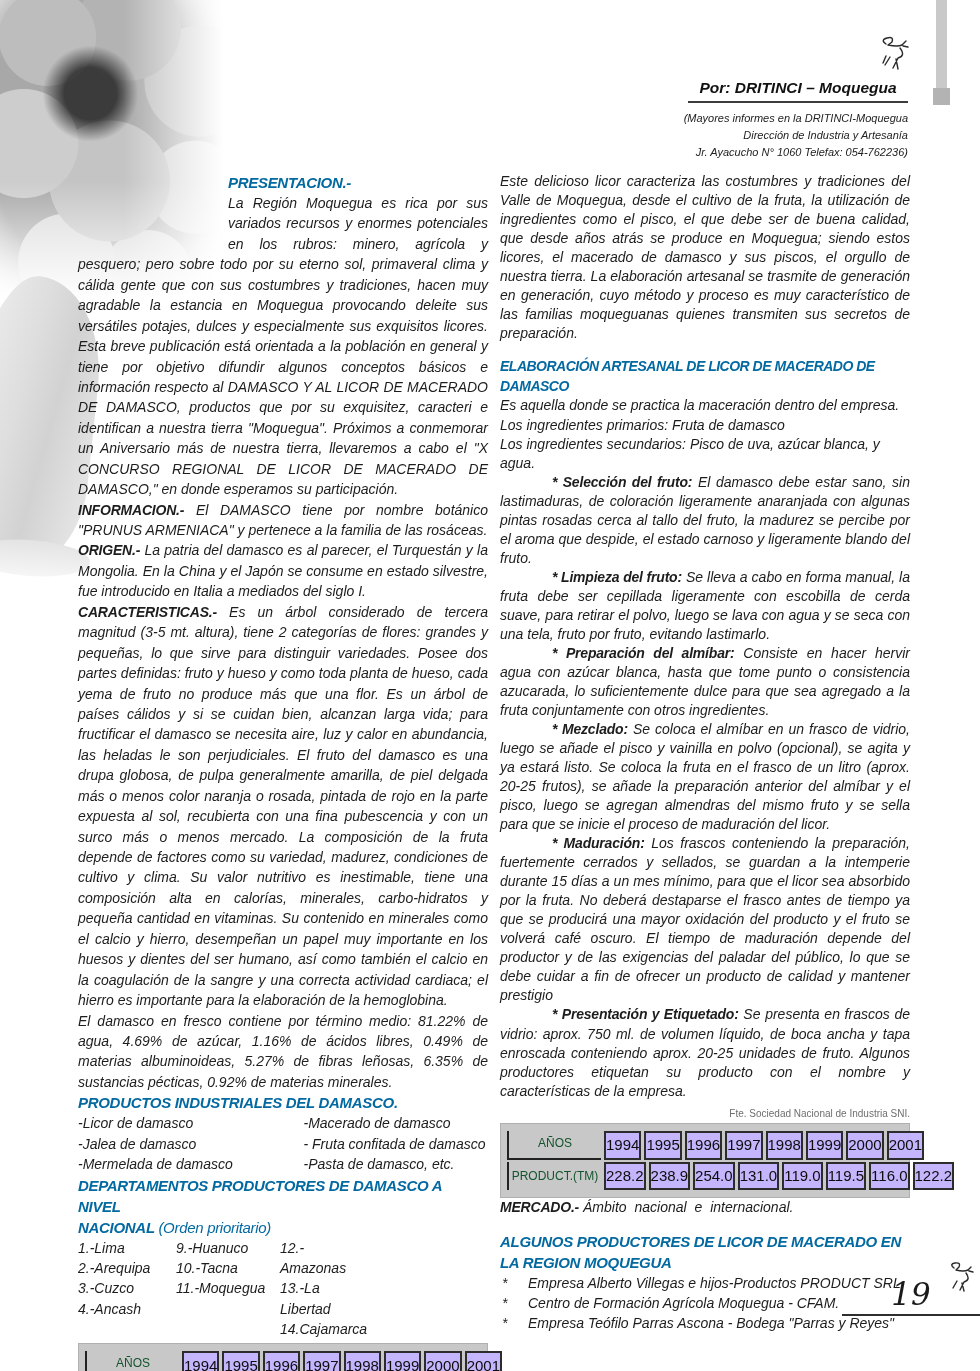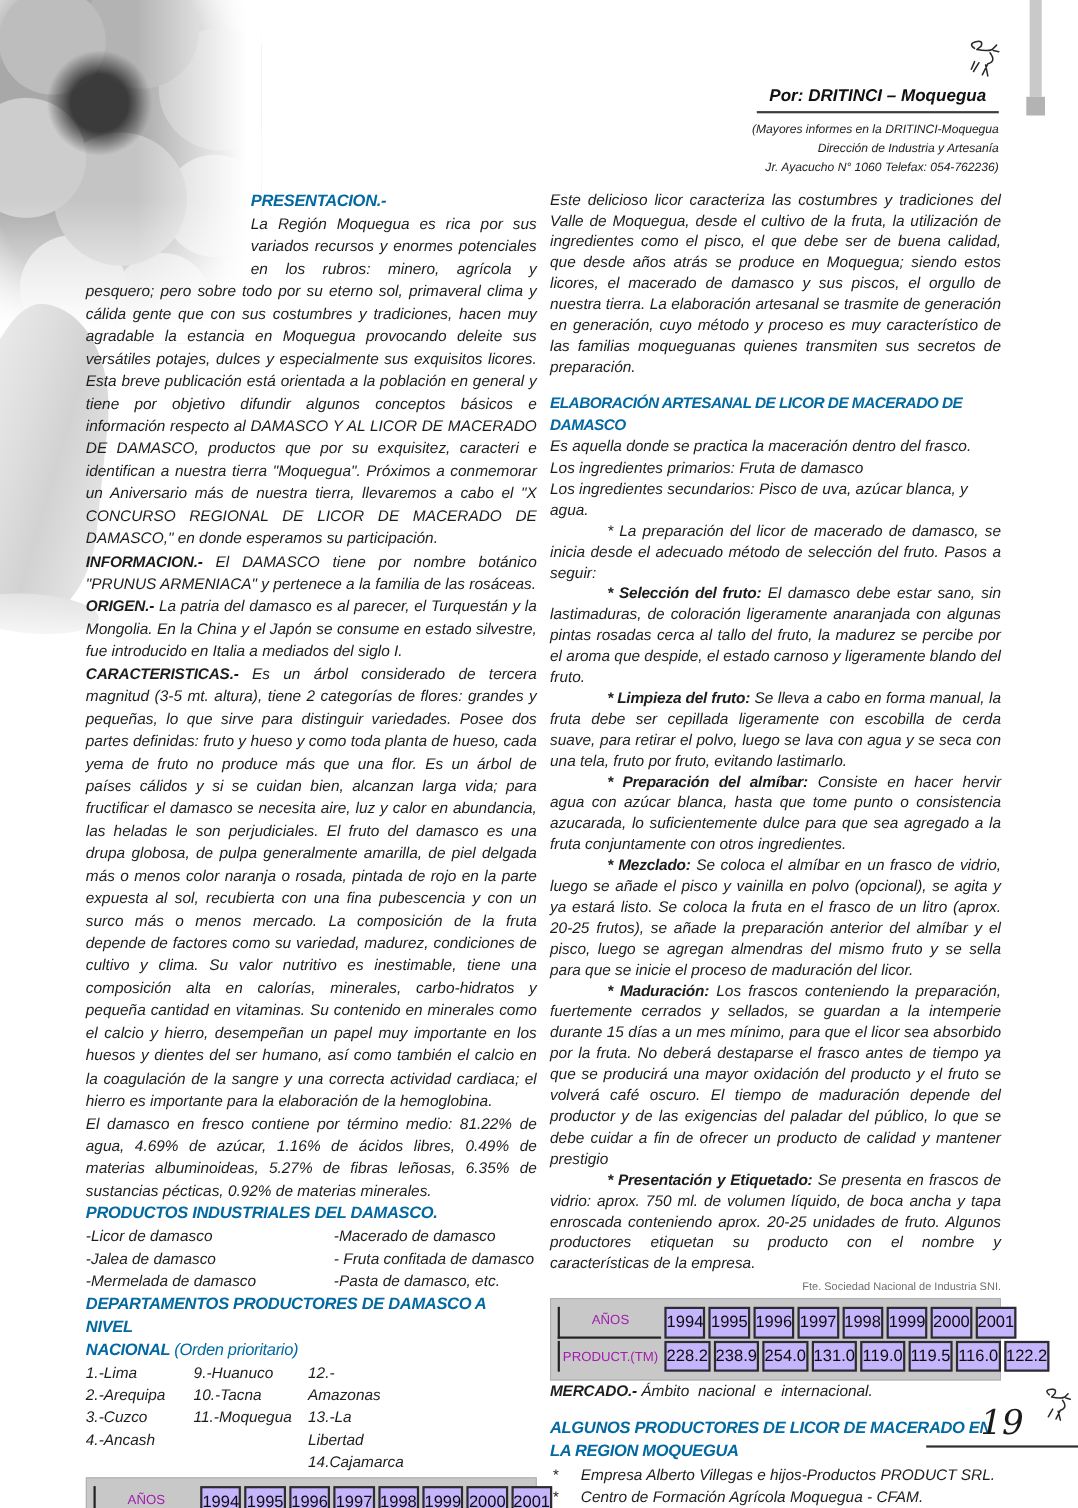--- a/index.html
+++ b/index.html
@@ -55,21 +55,21 @@
   .dept-col.d1{width:98px;}
   .dept-col.d2{width:132px;}
   .dept-col.d3{width:104px;}
   .dept-col.d4{width:76px;}
   .caption{font-style:normal;font-size:10px;color:#6e6e6e;text-align:right;margin-top:3px;}
   
   .prod-table{background:#c8c8c8;border:1px solid #b0b0b0;padding:5px 6px;margin-top:3px;
               font-style:normal;box-sizing:border-box;width:100%;}
   .pt-row{display:flex;gap:3px;margin:2px 0;align-items:stretch;}
   .pt-label{flex:0 0 92px;display:flex;align-items:center;justify-content:center;font-size:12px;
-            color:#a21caf;border-left:2px solid #222;}
+            color:#14532d;border-left:2px solid #222;}
   .pt-row.first .pt-label{border-bottom:2px solid #222;padding-bottom:2px;}
   .pt-cell{flex:1;background:#c4b5fd;border:2px solid #2c2c2c;text-align:center;font-size:15px;
            padding:2px 0;color:#0d0d0d;white-space:nowrap;}
   .step{text-indent:52px;}
   .ing{text-align:left !important;}
   .mt6{margin-top:6px;} .mt14{margin-top:14px;}
   .mercado-text{word-spacing:4px;}
   .prow{display:flex;line-height:1.36;margin:1px 0;}
   .pmark{flex:0 0 26px;padding-left:2px;}
   
@@ -163,24 +163,23 @@
       </div>
 
     </div>
 
   </div>
 
   <div class="col col-right">
     <p>Este delicioso licor caracteriza las costumbres y tradiciones del Valle de Moquegua, desde el cultivo de la fruta, la utilización de ingredientes como el pisco, el que debe ser de buena calidad, que desde años atrás se produce en Moquegua; siendo estos licores, el macerado de damasco y sus piscos, el orgullo de nuestra tierra. La elaboración artesanal se trasmite de generación en generación, cuyo método y proceso es muy característico de las familias moqueguanas quienes transmiten sus secretos de preparación.</p>
 
     <h3 class="mt14" style="font-size:14px;letter-spacing:-0.5px;">ELABORACIÓN ARTESANAL DE LICOR DE MACERADO DE DAMASCO</h3>
-    <p class="ing">Es aquella donde se practica la maceración dentro del frasco.</p>
+    <p class="ing">Es aquella donde se practica la maceración dentro del empresa.</p>
     <p class="ing">Los ingredientes primarios: Fruta de damasco</p>
     <p class="ing">Los ingredientes secundarios: Pisco de uva, azúcar blanca, y agua.</p>
-    <p class="step">* La preparación del licor de macerado de damasco, se inicia desde el adecuado método de selección del fruto. Pasos a seguir:</p>
 
     <p class="step"><b class="lead">* Selección del fruto:</b> <span>El damasco debe estar sano, sin lastimaduras, de coloración ligeramente anaranjada con algunas pintas rosadas cerca al tallo del fruto, la madurez se percibe por el aroma que despide, el estado carnoso y ligeramente blando del fruto.</span></p>
     <p class="step"><b class="lead">* Limpieza del fruto:</b> <span>Se lleva a cabo en forma manual, la fruta debe ser cepillada ligeramente con escobilla de cerda suave, para retirar el polvo, luego se lava con agua y se seca con una tela, fruto por fruto, evitando lastimarlo.</span></p>
     <p class="step"><b class="lead">* Preparación del almíbar:</b> <span>Consiste en hacer hervir agua con azúcar blanca, hasta que tome punto o consistencia azucarada, lo suficientemente dulce para que sea agregado a la fruta conjuntamente con otros ingredientes.</span></p>
     <p class="step"><b class="lead">* Mezclado:</b> <span>Se coloca el almíbar en un frasco de vidrio, luego se añade el pisco y vainilla en polvo (opcional), se agita y ya estará listo. Se coloca la fruta en el frasco de un litro (aprox. 20-25 frutos), se añade la preparación anterior del almíbar y el pisco, luego se agregan almendras del mismo fruto y se sella para que se inicie el proceso de maduración del licor.</span></p>
     <p class="step"><b class="lead">* Maduración:</b> <span>Los frascos conteniendo la preparación, fuertemente cerrados y sellados, se guardan a la intemperie durante 15 días a un mes mínimo, para que el licor sea absorbido por la fruta. No deberá destaparse el frasco antes de tiempo ya que se producirá una mayor oxidación del producto y el fruto se volverá café oscuro. El tiempo de maduración depende del productor y de las exigencias del paladar del público, lo que se debe cuidar a fin de ofrecer un producto de calidad y mantener prestigio</span></p>
     <p class="step"><b class="lead">* Presentación y Etiquetado:</b> <span>Se presenta en frascos de vidrio: aprox. 750 ml. de volumen líquido, de boca ancha y tapa enroscada conteniendo aprox. 20-25 unidades de fruto. Algunos productores etiquetan su producto con el nombre y características de la empresa.</span></p>
 
     <div class="caption mt6">Fte. Sociedad Nacional de Industria SNI.</div>
 

